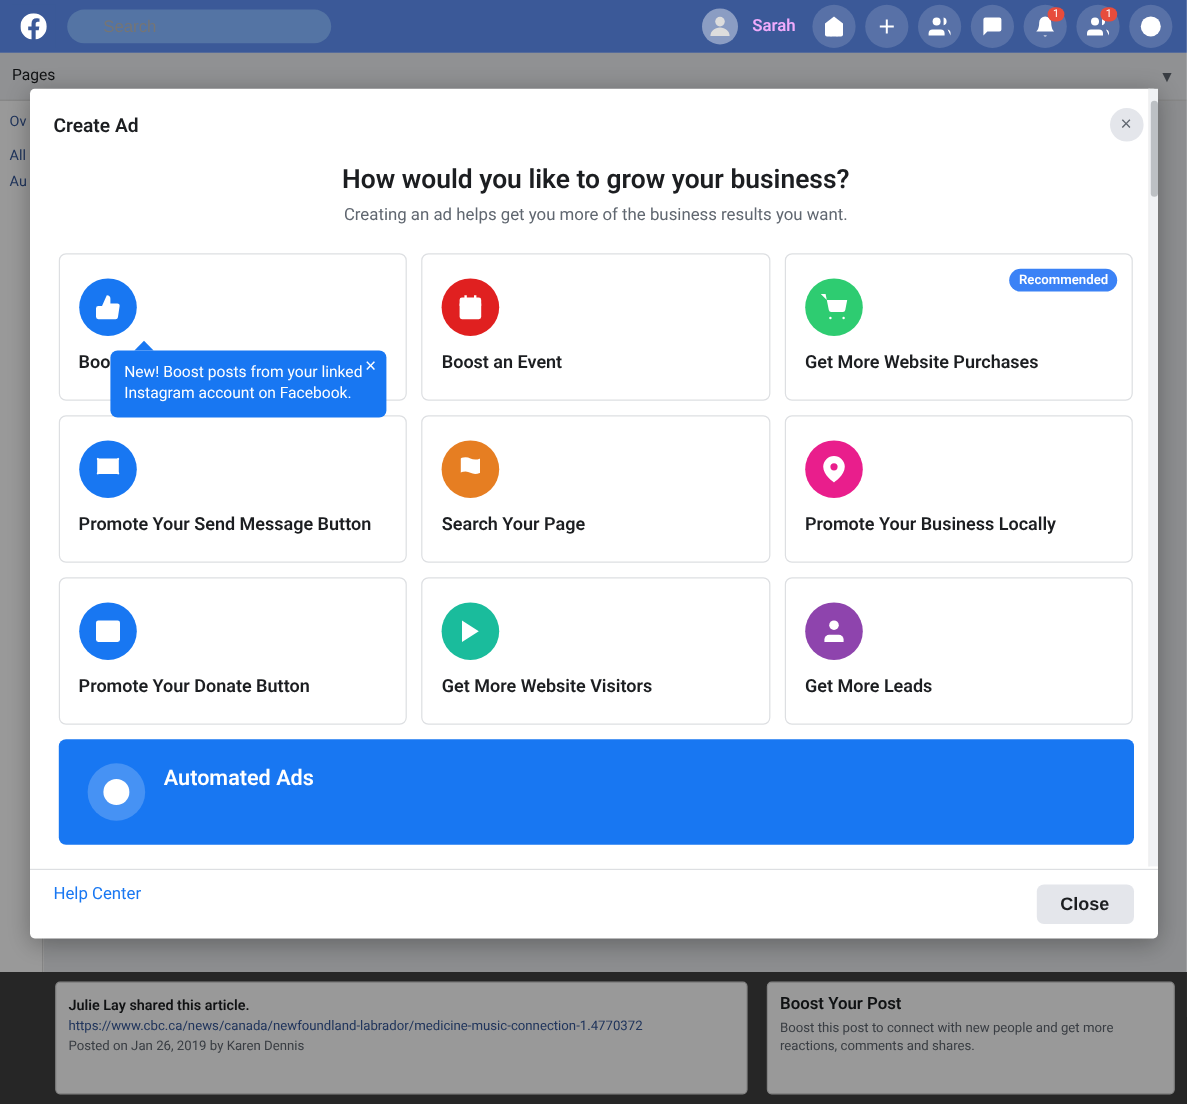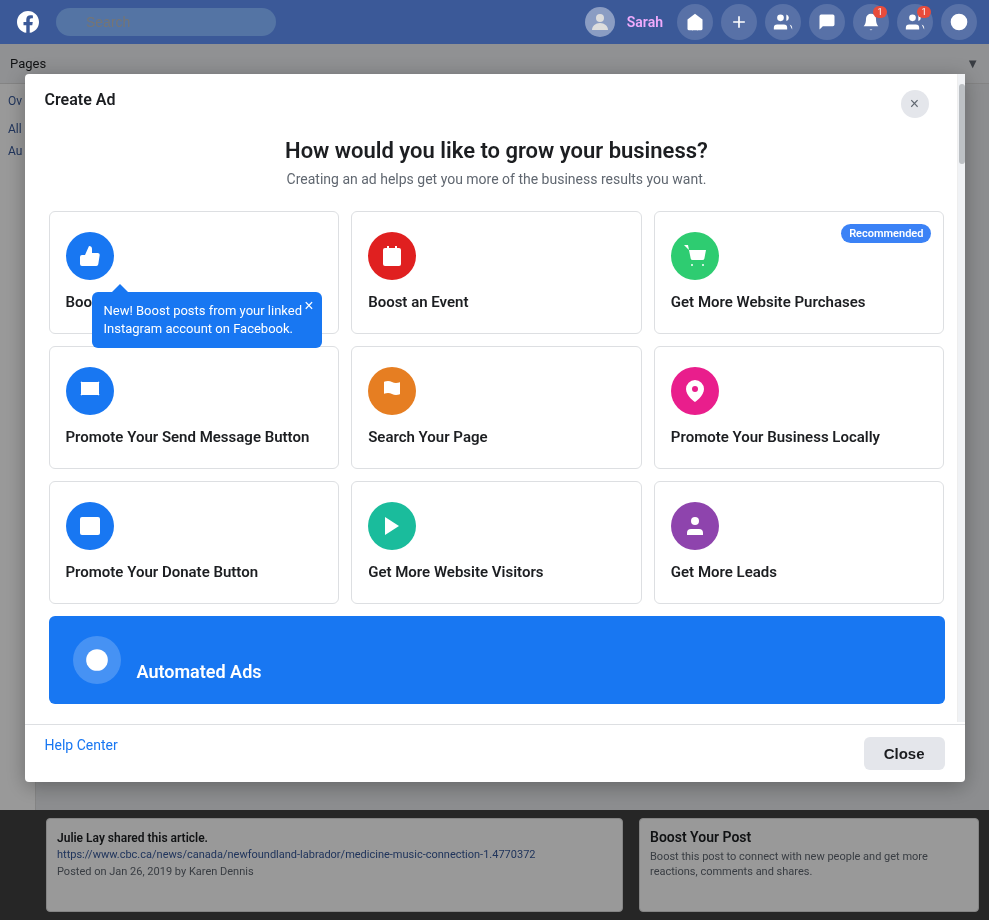--- a/index.html
+++ b/index.html
@@ -118,22 +118,23 @@
       border-radius: 4px;
       width: 940px;
       max-height: 820px;
       display: flex;
       flex-direction: column;
       box-shadow: 0 4px 20px rgba(0,0,0,0.3);
       position: relative;
     }
     .modal-header {
       display: flex;
+      align-items: center;
       justify-content: space-between;
-      padding: 16px 36px 0 20px;
+      padding: 16px 12px 0 20px;
       border-bottom: none;
     }
     .modal-title {
       font-size: 16px;
       font-weight: 600;
       color: #1c1e21;
     }
     .modal-close {
       width: 28px;
       height: 28px;
@@ -269,21 +270,21 @@
     }
 
     
     .automated-card {
       background: #1877f2;
       border: none;
       border-radius: 6px;
       padding: 20px 24px;
       cursor: pointer;
       display: flex;
-      align-items: flex-end;
+      align-items: flex-start;
       gap: 16px;
       grid-column: 1;
     }
     .automated-card .ad-icon {
       background: rgba(255,255,255,0.2);
       margin-bottom: 0;
       flex-shrink: 0;
     }
     .automated-card .ad-label {
       color: white;

